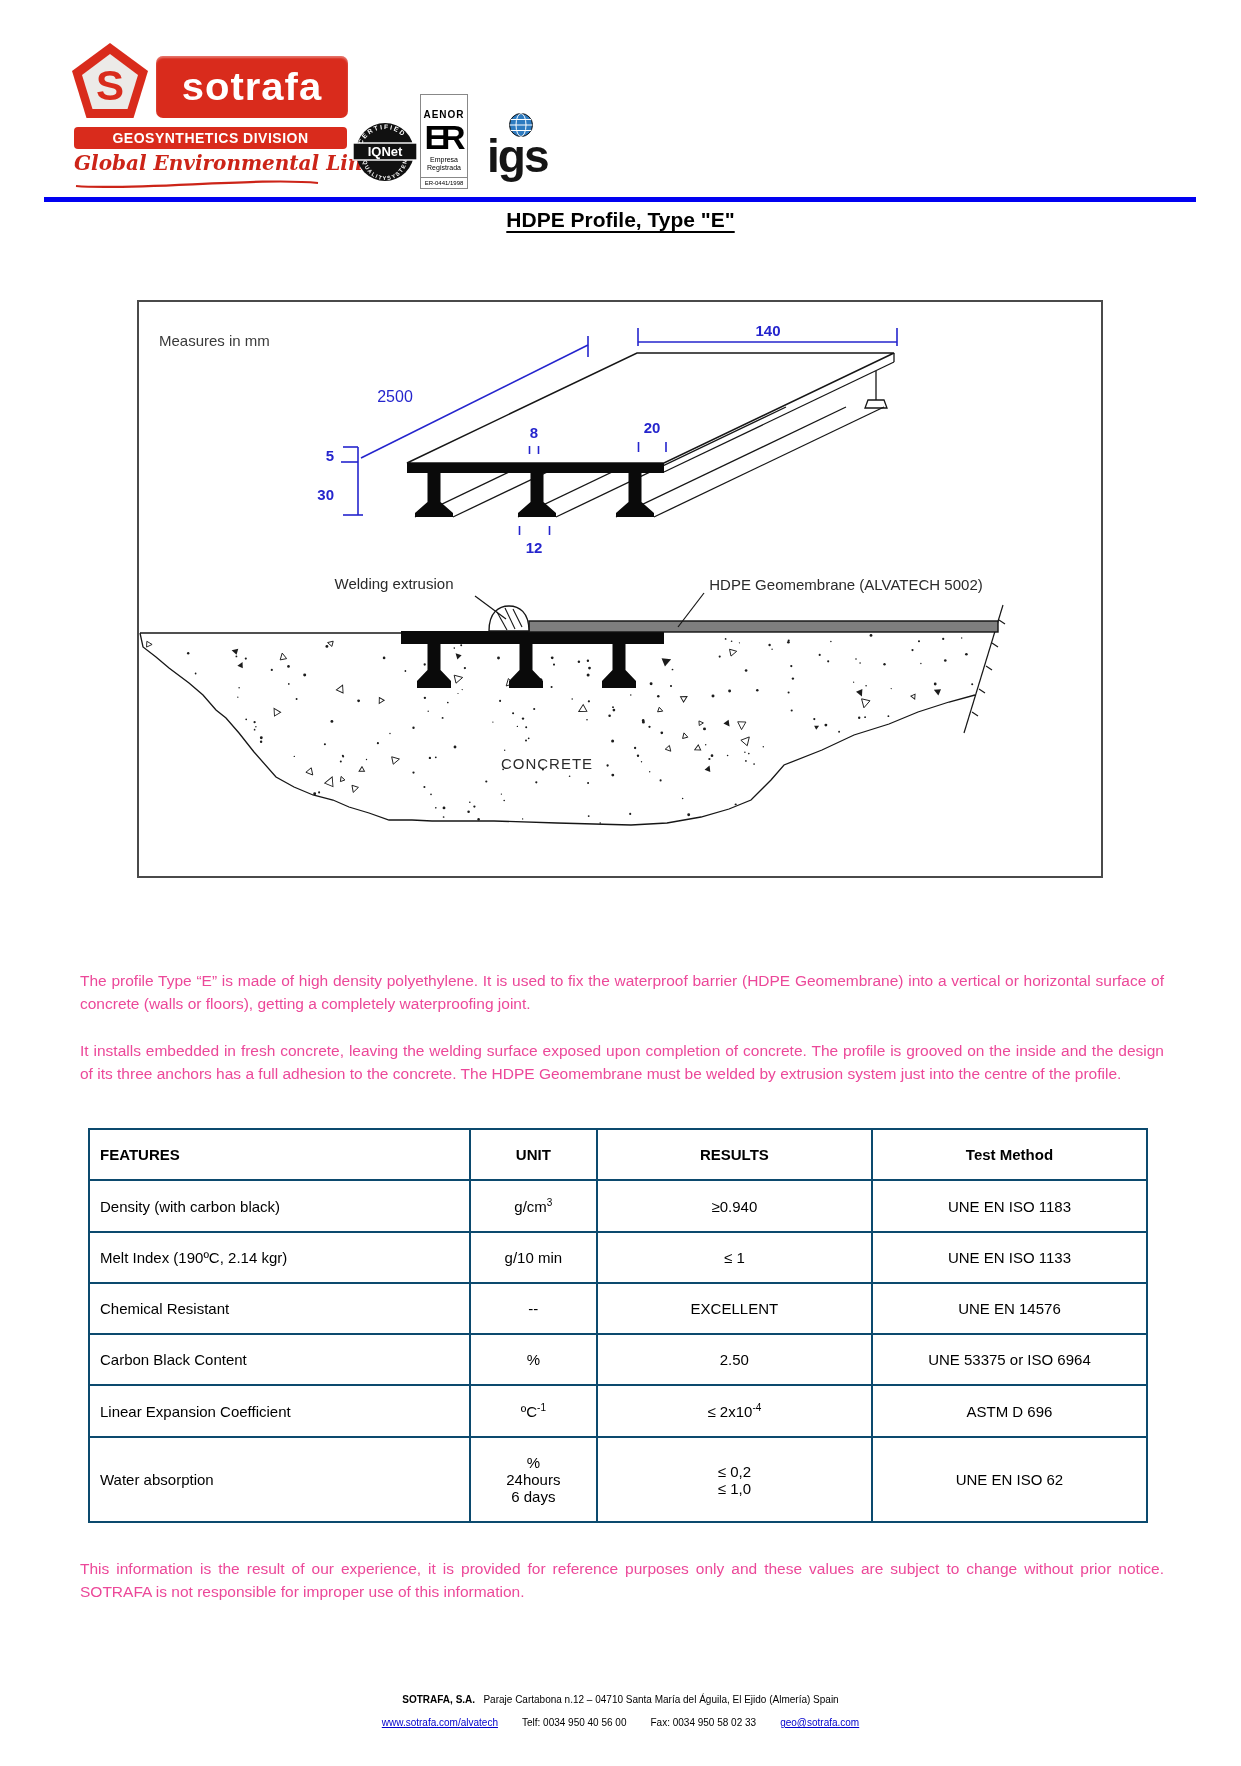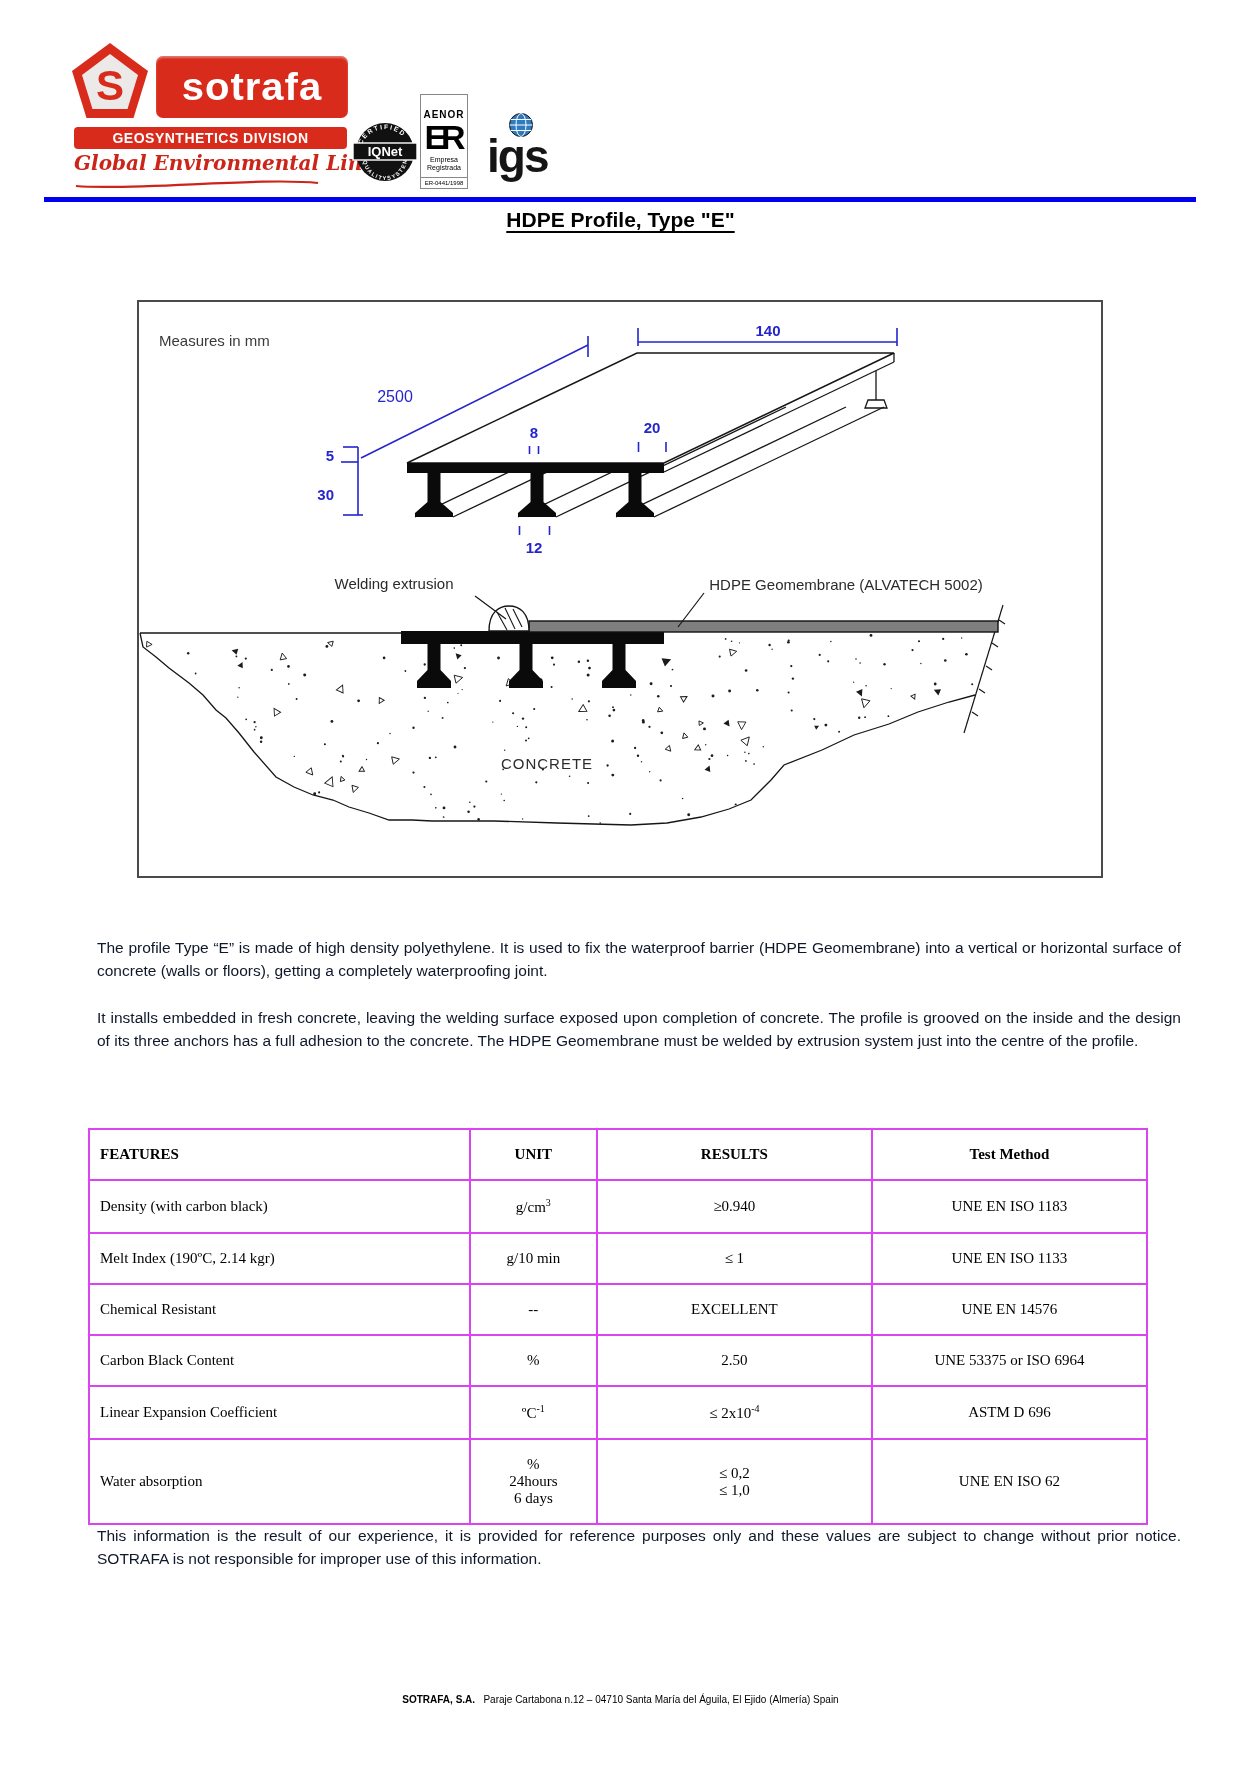--- a/index.html
+++ b/index.html
@@ -43,31 +43,31 @@
   .grupo-name { color:#e02317; font-size:24px; font-weight:bold; line-height:21px; letter-spacing:0; }
 
   
   .doc-title { position:absolute; left:0; top:208px; width:1241px; text-align:center;
                font-size:21px; font-weight:bold; text-decoration:underline; text-underline-offset:4px; }
 
   
   .diagram { position:absolute; left:137px; top:300px; }
 
   
-  .bodytext { position:absolute; left:97px; width:1084px; font-size:15.5px; line-height:23px;
-              text-align:justify; color:#0f172a; }
+  .bodytext { position:absolute; left:80px; width:1084px; font-size:15.5px; line-height:23px;
+              text-align:justify; color:#ec4899;margin-top:33px; }
   .p1 { top:936px; }
   .p2 { top:1006px; }
   .disclaimer { top:1524px; }
 
   
   .feat-table-wrap { position:absolute; left:88px; top:1128px; width:1060px; }
   table.feat { border-collapse:collapse; width:100%; table-layout:fixed; }
-  table.feat th, table.feat td { border:2px solid #d946ef; font-size:15px; text-align:center;
-                                 vertical-align:middle; padding:16px 6px;font-family:Liberation Serif, serif; }
+  table.feat th, table.feat td { border:2px solid #0c4a6e; font-size:15px; text-align:center;
+                                 vertical-align:middle; padding:16px 6px; }
   table.feat th { font-weight:bold; height:38px; }
   table.feat td { height:41px; }
   table.feat th.feat-col, table.feat td.feat-col { text-align:left; padding-left:10px; }
   table.feat sup { font-size:10px; }
 
   
   .footer { position:absolute; left:0; top:1688px; width:1241px; text-align:center;
             font-size:10px; line-height:23px; color:#000; }
   .footer .co { font-weight:bold; }
   .footer a { color:#0000cc; text-decoration:underline; }
@@ -576,15 +576,18 @@
     </table>
   </div>
 
   <p class="bodytext disclaimer">This information is the result of our experience, it is provided for reference purposes only and these values are subject to change without prior notice. SOTRAFA is not responsible for improper use of this information.</p>
 
   <div class="footer">
     <div>
       <span class="co">SOTRAFA, S.A.</span>
       <span>&nbsp;&nbsp;</span><span>Paraje Cartabona n.12 – 04710 Santa María del Águila, El Ejido (Almería) Spain</span>
     </div>
+    <div>
+      <a href="#">www.sotrafa.com/alvatech</a><span class="sep"></span><span>Telf: 0034 950 40 56 00</span><span class="sep"></span><span>Fax: 0034 950 58 02 33</span><span class="sep"></span><a href="#">geo@sotrafa.com</a>
+    </div>
   </div>
 
 </div>
 
 </body></html>

